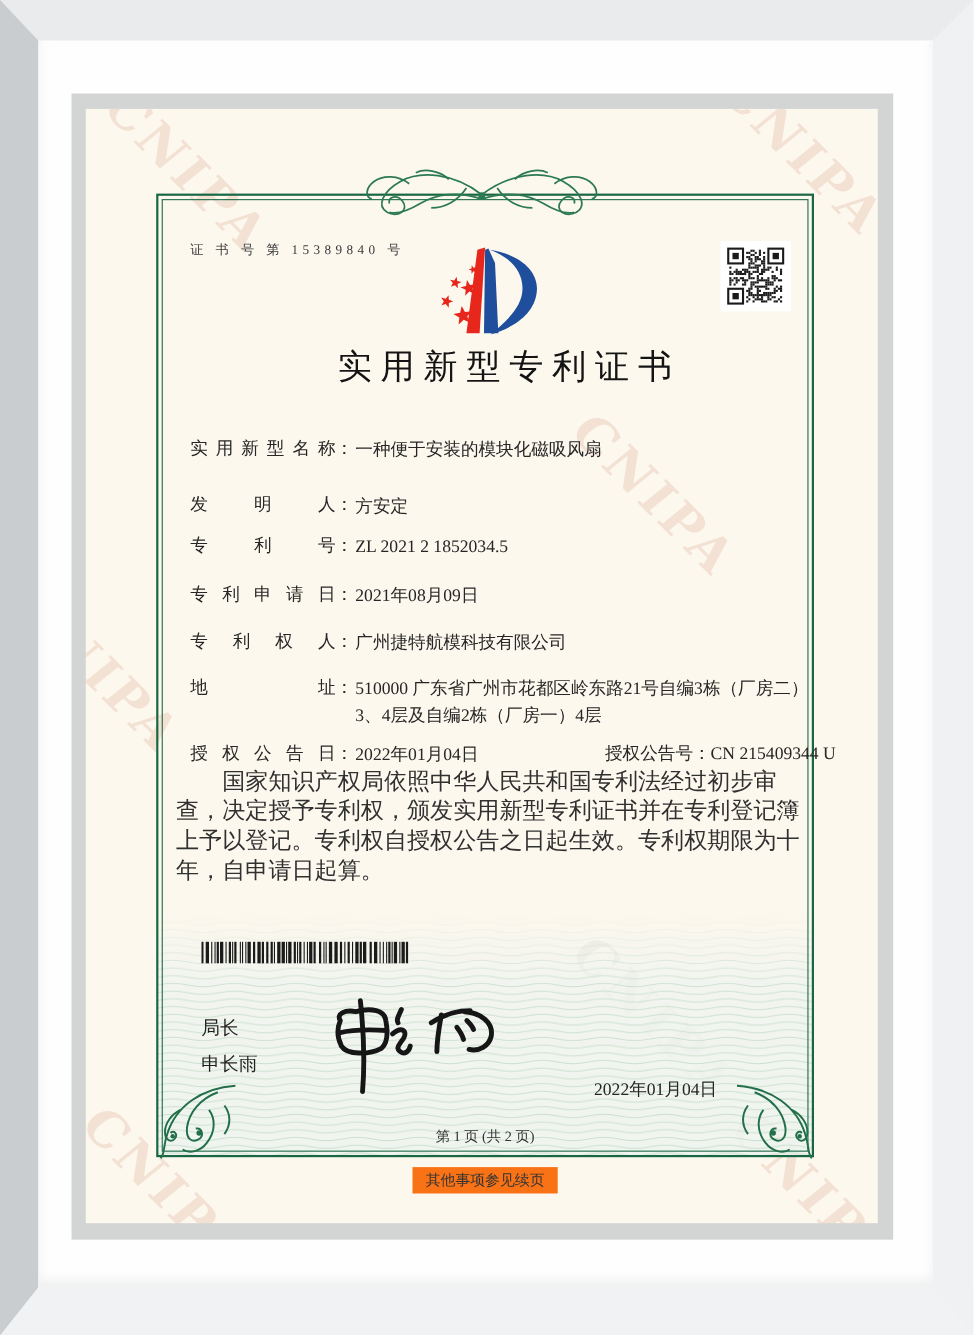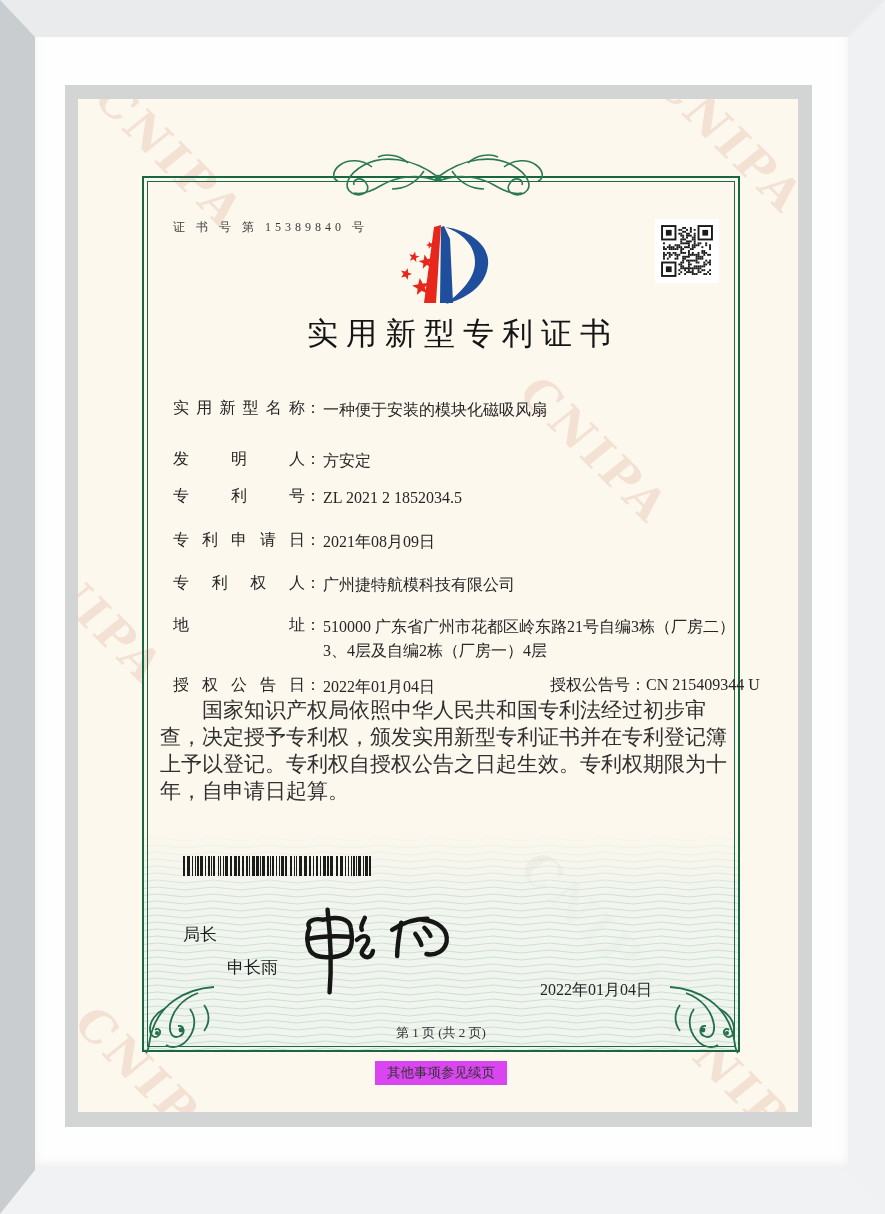--- a/index.html
+++ b/index.html
@@ -47,27 +47,27 @@
   .paras{position:absolute;left:82px;top:598px;width:576px;font-size:21px;
          line-height:27px;color:#303030;}
   .paras p{margin:0;text-indent:2em;font-style:normal;}
 
   .waves{position:absolute;left:65px;top:730px;width:596px;height:222px;}
   .barcode{position:absolute;left:105px;top:757px;width:192px;height:20px;}
   .sig{position:absolute;left:185px;top:792px;width:232px;height:122px;}
   .dtitle{position:absolute;left:105px;top:824px;font-size:17px;color:#1f1f1f;
           font-family:"Liberation Sans","DejaVu Sans",sans-serif;}
   .dname{position:absolute;left:105px;top:857px;font-size:17px;color:#1f1f1f;
-         font-family:"Liberation Sans","DejaVu Sans",sans-serif;margin-left:44px;}
+         font-family:"Liberation Sans","DejaVu Sans",sans-serif;}
   .idate{position:absolute;left:400px;top:881px;width:236px;text-align:center;
          font-size:16px;color:#262626;}
   .pageinfo{position:absolute;left:64px;top:925px;width:598px;text-align:center;
             font-size:13px;color:#333;}
   .footnote{position:absolute;left:64px;top:962px;width:598px;text-align:center;font-size:13.5px;color:#333;}
-  .footnote span{background:#d946ef;padding:3px 12px;display:inline-block;}
+  .footnote span{background:#f97316;padding:3px 12px;display:inline-block;}
 
   .flourish-top{position:absolute;left:50%;top:48px;transform:translateX(-50%);}
   .flourish-bl{position:absolute;left:60px;top:880px;}
   .flourish-br{position:absolute;left:586px;top:880px;transform:scaleX(-1);}
 </style>
 </head>
 <body>
 
 <div class="stage">
   <div class="bevel"></div>

